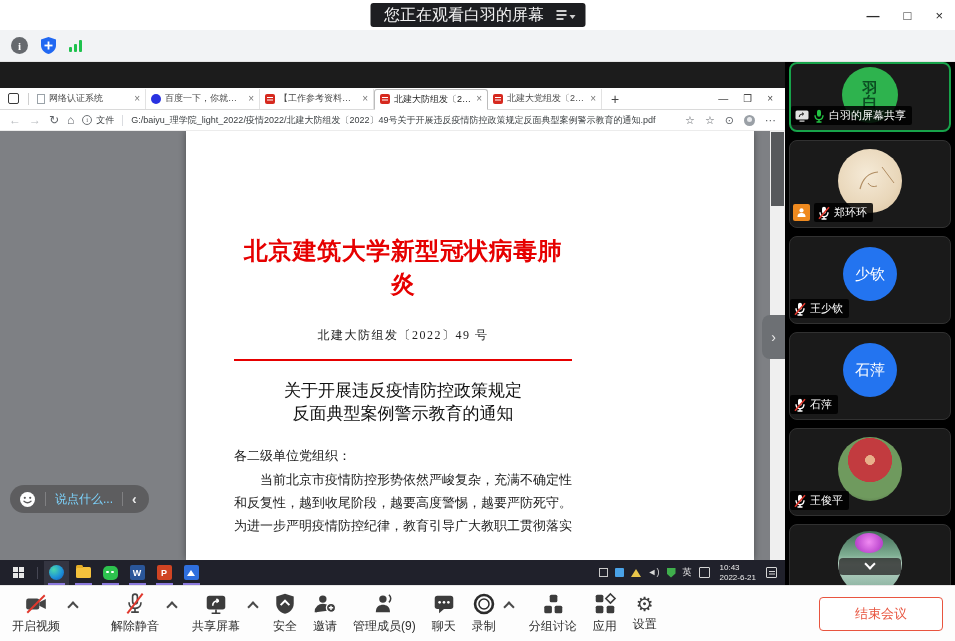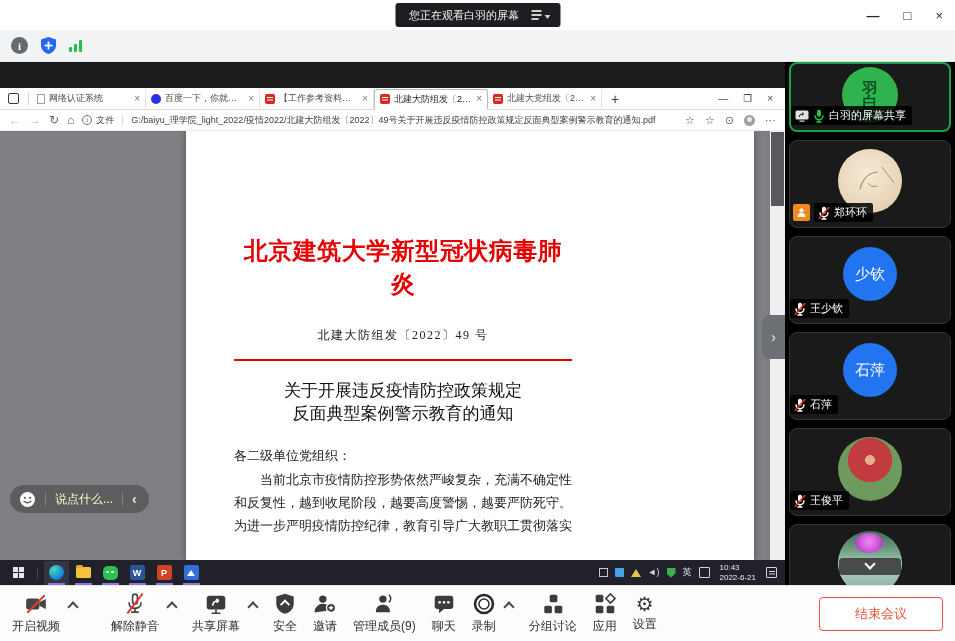--- a/index.html
+++ b/index.html
@@ -3,21 +3,21 @@
 <meta charset="utf-8">
 <style>
   * { box-sizing: border-box; }
   html,body { margin:0; padding:0; }
   body { font-family:"Liberation Sans","DejaVu Sans",sans-serif; background:#d8d8d8; }
   .stage { position:relative; width:955px; height:641px; background:#fff; overflow:hidden; }
 
   
   .titlebar { position:absolute; left:0; top:0; width:955px; height:30px; background:#ffffff; }
   .watch-pill { position:absolute; left:50%; top:3px; transform:translateX(-50%); height:24px;
-    background:#1d1e21; color:#f2f2f2; font-size:11px; display:flex; align-items:center; gap:12px;
+    background:#1d1e21; color:#f2f2f2; font-size:16px; display:flex; align-items:center; gap:12px;
     padding:0 10px 0 14px; border-radius:3px; white-space:nowrap; }
   .menu-icon { display:flex; align-items:center; gap:3px; }
   .menu-lines { display:flex; flex-direction:column; gap:2.5px; }
   .menu-lines i { display:block; width:10px; height:1.6px; background:#cfcfcf; }
   .menu-lines i.short { width:7px; }
   .tri-down { width:0; height:0; border-left:3px solid transparent; border-right:3px solid transparent; border-top:4px solid #cfcfcf; margin-top:4px; }
   .win-controls { position:absolute; right:12px; top:0; height:30px; display:flex; align-items:center; gap:24px; color:#2b2b2b; }
   .win-controls .wc { font-size:13px; line-height:1; }
   .wc-min { font-weight:bold; }
   .wc-close { font-size:16px; }
@@ -113,21 +113,21 @@
   .tray-shield { width:9px; height:10px; background:#3fae4c; clip-path:polygon(0 0,100% 0,100% 60%,50% 100%,0 60%); }
   .tb-lang { color:#ececec; font-size:9px; }
   .tb-ime { width:11px; height:11px; border:1px solid #d5d5d5; border-radius:1px; }
   .tb-clock { color:#ececec; font-size:8px; line-height:9.5px; margin:0 3px; }
   .tb-notif { width:11px; height:11px; border:1px solid #d5d5d5; border-radius:1px; margin-right:3px; position:relative; }
   .tb-notif::after { content:""; position:absolute; left:1.5px; top:2.5px; width:6px; height:1px; background:#d5d5d5; box-shadow:0 2.5px 0 #d5d5d5; }
 
   
   .chat-pill { position:absolute; left:10px; top:423px; height:28px; background:rgba(90,90,92,.93); border-radius:14px;
     display:flex; align-items:center; gap:9px; padding:0 12px 0 9px; }
-  .chat-ph { color:#fef9c3; font-size:12px; }
+  .chat-ph { color:#7dd3fc; font-size:12px; }
   .pill-sep { width:1px; height:14px; background:#808082; }
   .collapse-arrow { color:#ececec; font-size:14px; font-weight:bold; line-height:1; }
 
   
   .panel-handle { position:absolute; right:0; top:253px; width:23px; height:44px; background:#6d7074; border-radius:8px 0 0 8px;
     display:flex; align-items:center; justify-content:center; color:#eaeaea; font-size:14px; }
 
   
   .sidebar { position:absolute; left:785px; top:62px; width:170px; height:523px; background:#000; padding:0 4px; overflow:hidden; }
   .tile { position:relative; height:88px; background:#1a1a1a; border:1px solid #313131; border-radius:8px; margin-bottom:8px; overflow:hidden; }

